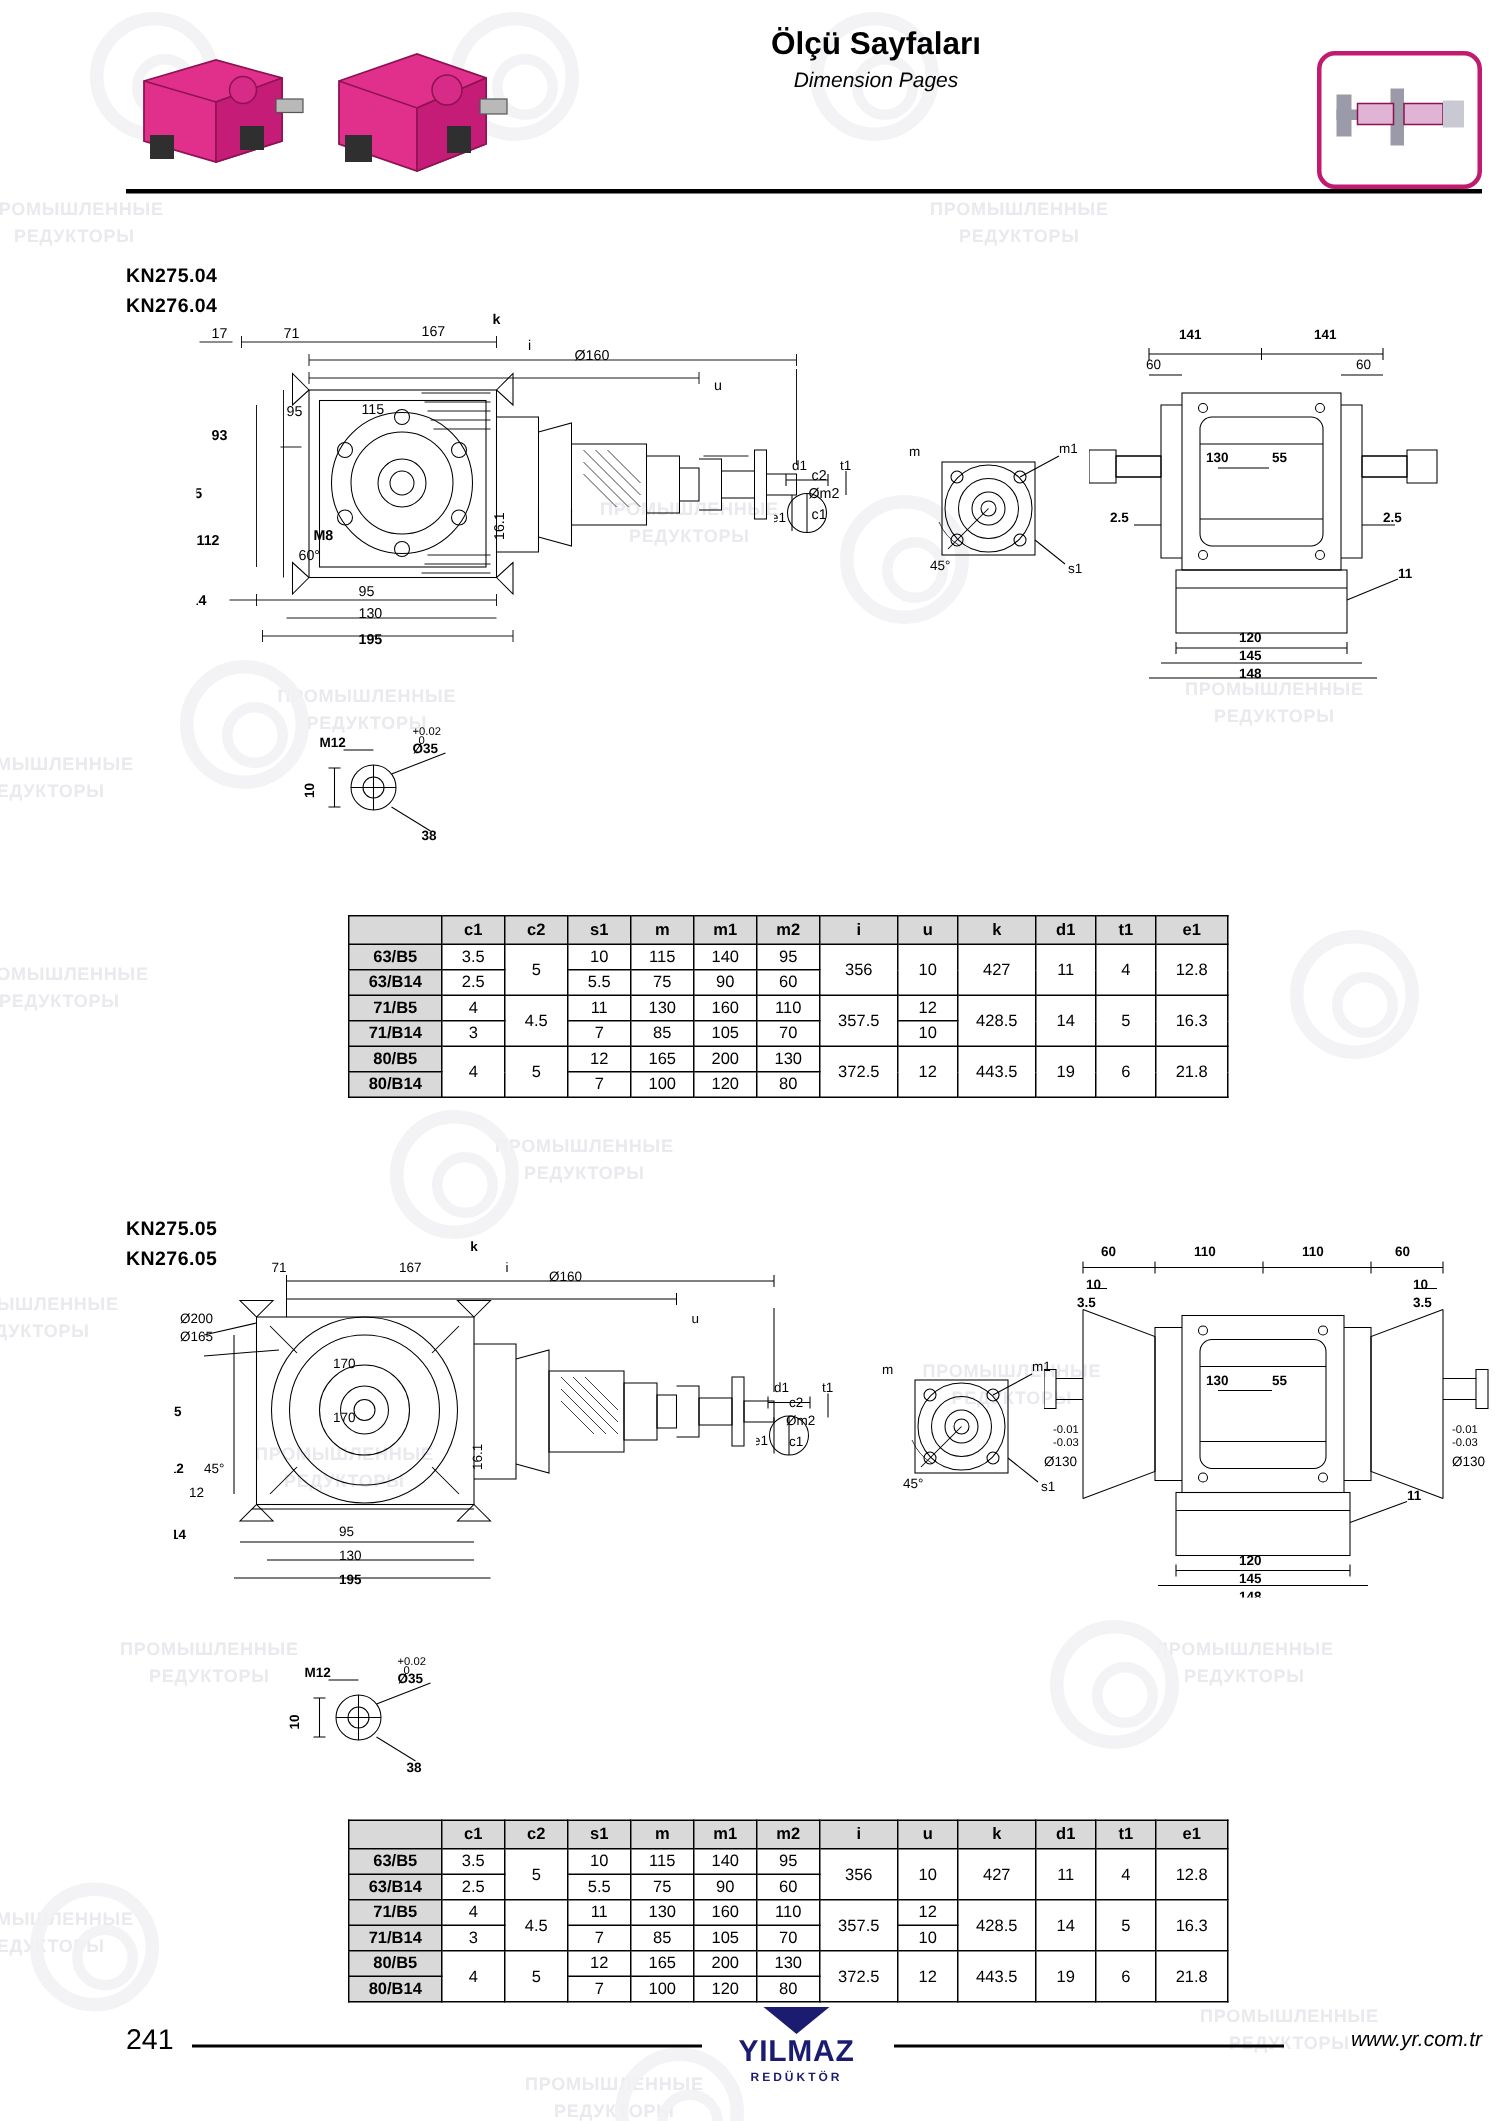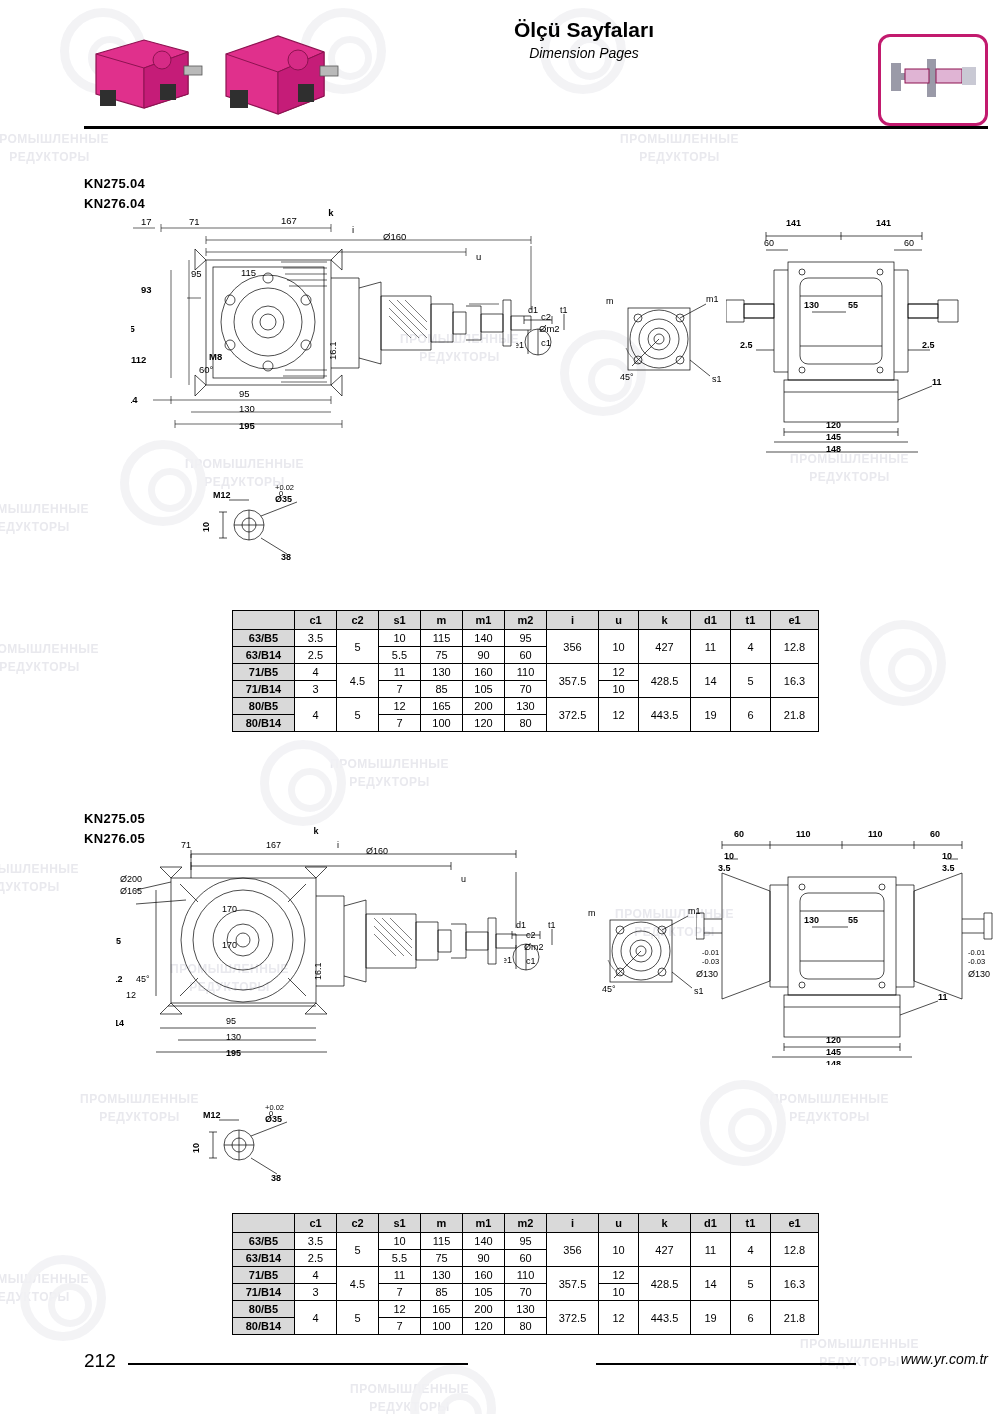--- a/index.html
+++ b/index.html
@@ -820,16 +820,21 @@
         <td>7</td>
         <td>100</td>
         <td>120</td>
         <td>80</td>
       </tr>
     </tbody>
   </table>
 
   <div class="footer-rule"></div>
   <div class="footer-rule2"></div>
-  <div class="page-num">212</div>
+  <div class="page-num">241</div>
   <div class="url">www.yr.com.tr</div>
+  <div class="logo">
+    <div class="tri"></div>
+    <div class="yl">YILMAZ</div>
+    <div class="sub">REDÜKTÖR</div>
+  </div>
 
 </div>
 
 </body></html>

